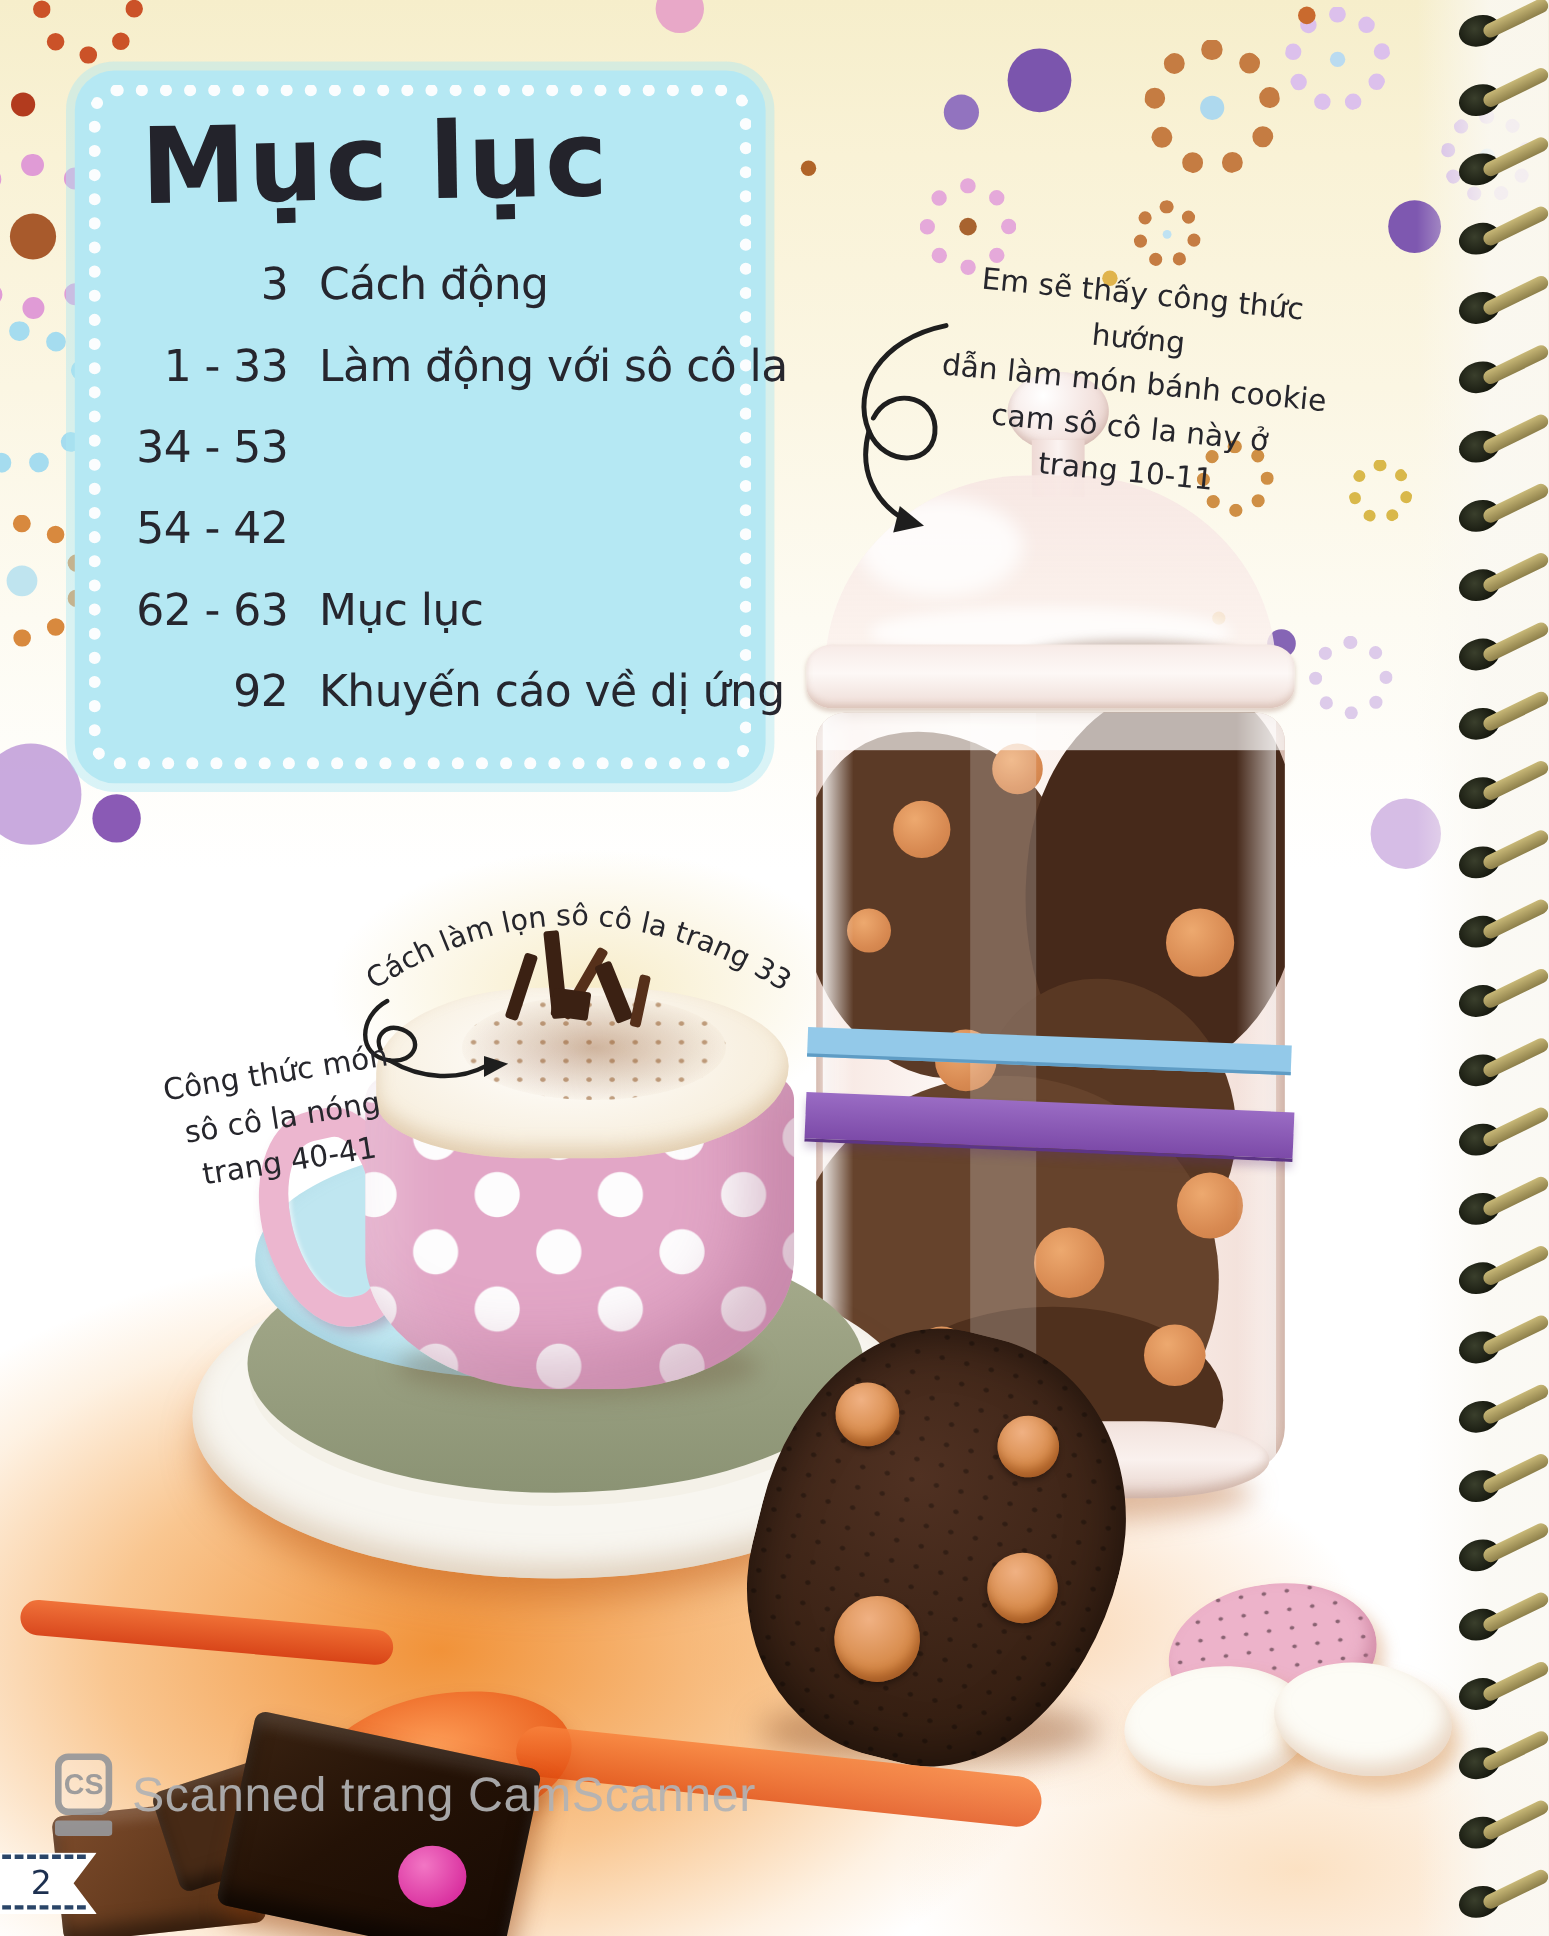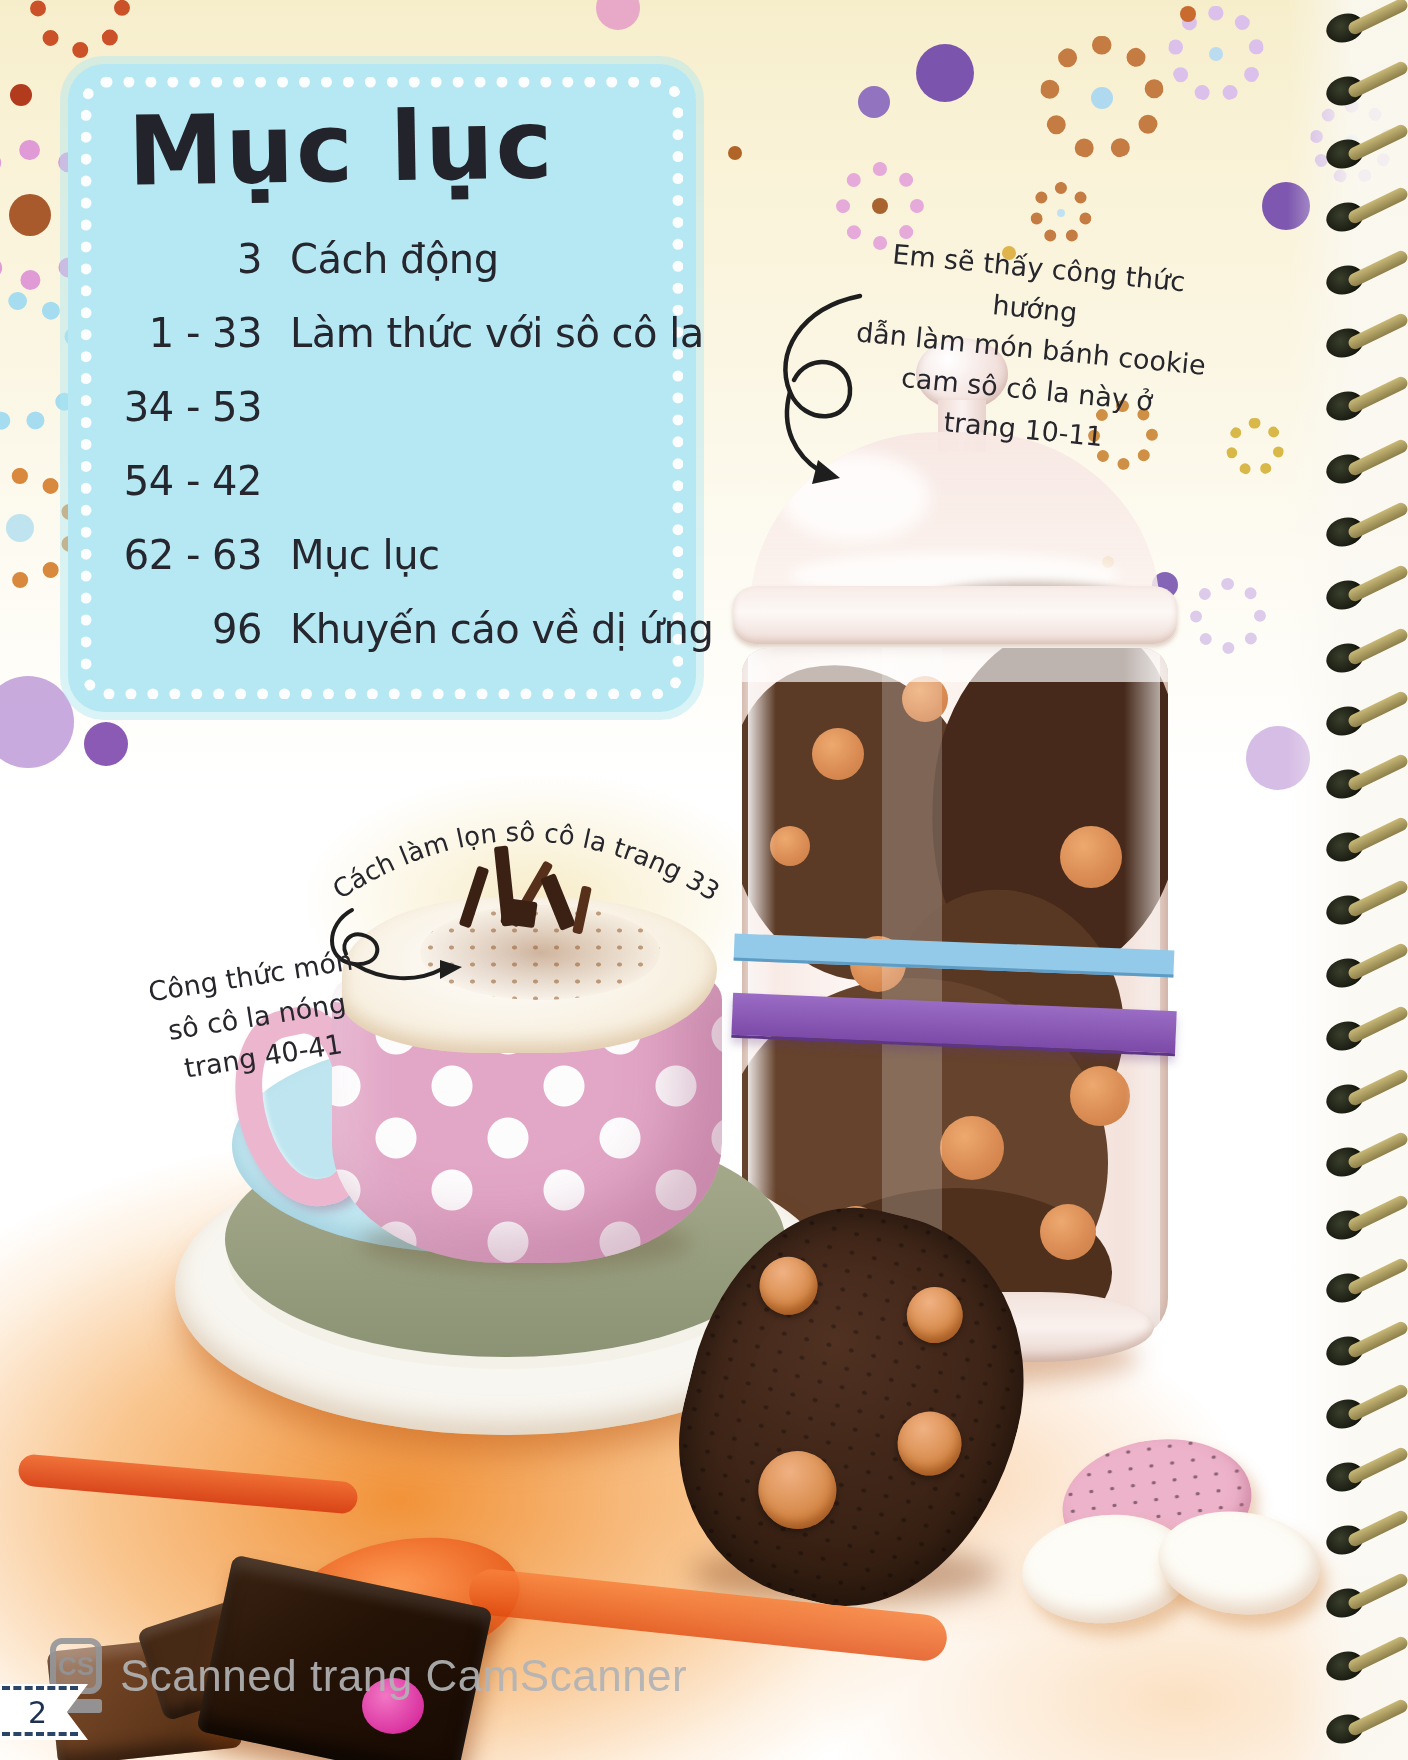--- a/index.html
+++ b/index.html
@@ -36,21 +36,21 @@
   .edgewash{position:absolute;right:0;top:0;width:120px;height:100%;
     background:linear-gradient(90deg,rgba(255,255,255,0),rgba(250,248,242,.85) 55%)}
   
   .glass{background:linear-gradient(180deg,rgba(247,231,227,.95),rgba(252,243,240,.8))}
   .jdot, .candy{position:absolute;border-radius:50%}
   .candy{background:radial-gradient(circle at 35% 30%, #f0b183, #d2833f 70%, #b96f34);
     box-shadow:inset -4px -6px 10px rgba(120,50,10,.45), 0 3px 6px rgba(0,0,0,.35)}
   .jdotc{position:absolute;border-radius:50%;background:radial-gradient(circle at 38% 32%, #eda96f, #d88a52 60%, #c97c45)}
   .shard{position:absolute;background:#3b2113;border-radius:3px}
   .choc{position:absolute;border-radius:10px}
-  .wm{position:absolute;left:50px;top:1638px;display:flex;gap:18px;align-items:center;opacity:.92}
+  .wm{position:absolute;left:50px;top:1594px;display:flex;gap:18px;align-items:center;opacity:.92}
   .wtop{width:52px;height:56px;border:6px solid #97989b;border-radius:12px;display:flex;align-items:center;justify-content:center;
     font-family:"Liberation Sans",sans-serif;font-weight:bold;font-size:26px;color:#97989b;background:rgba(255,255,255,.3);box-sizing:border-box}
   .wbase{width:52px;height:14px;background:#97989b;border-radius:3px;margin-top:5px}
   .wtext{font-family:"Liberation Sans",sans-serif;font-size:44px;color:#b2b3b5;letter-spacing:.5px;white-space:nowrap}
   .ptab{position:absolute;left:0;top:1684px;width:88px;height:56px;background:#fff;
     clip-path:polygon(0 0,100% 0,76% 50%,100% 100%,0 100%);box-shadow:0 0 8px rgba(0,0,0,.12)}
   .ptab:before,.ptab:after{content:"";position:absolute;left:2px;width:76px;border-top:4px dashed #2a4568}
   .ptab:before{top:2px}.ptab:after{bottom:4px}
   .pnum{position:absolute;left:28px;top:11px;font-size:30px;color:#1d3050}
 </style>
@@ -108,34 +108,34 @@
 
   <div class="tocbox">
     <div class="toctitle">Mục lục</div>
     <div class="toclist">
       <div class="tocrow">
           <span class="pg">3</span>
           <span>Cách động</span>
         </div>
       <div class="tocrow">
           <span class="pg">1 - 33</span>
-          <span>Làm thức với sô cô la</span>
+          <span>Làm động với sô cô la</span>
         </div>
       <div class="tocrow">
           <span class="pg">34 - 53</span>
         </div>
       <div class="tocrow">
           <span class="pg">54 - 42</span>
         </div>
       <div class="tocrow">
           <span class="pg">62 - 63</span>
           <span>Mục lục</span>
         </div>
       <div class="tocrow">
-          <span class="pg">96</span>
+          <span class="pg">92</span>
           <span>Khuyến cáo về dị ứng</span>
         </div>
     </div>
   </div>
 
   <div>
     <div class="abs" style="left:770px;top:1330px;width:370px;height:54px;border-radius:50%;background:rgba(175,90,30,.38);filter:blur(12px)"></div>
     <div class="abs glass" style="left:916px;top:338px;width:92px;height:72px;border-radius:50%;background:radial-gradient(circle at 35% 30%, #fff, #f3e2de 60%, #e3cbc5);box-shadow:inset 0 -4px 8px rgba(170,130,115,.4)"></div>
     <div class="abs" style="left:938px;top:400px;width:48px;height:52px;background:linear-gradient(90deg,#eed9d4,#fbf3f1,#e8d2cc)"></div>
     <div class="abs glass" style="left:750px;top:432px;width:410px;height:192px;border-radius:50% 50% 8% 8% / 100% 100% 10% 10%;border-bottom:3px solid rgba(180,150,140,.5);overflow:hidden">

